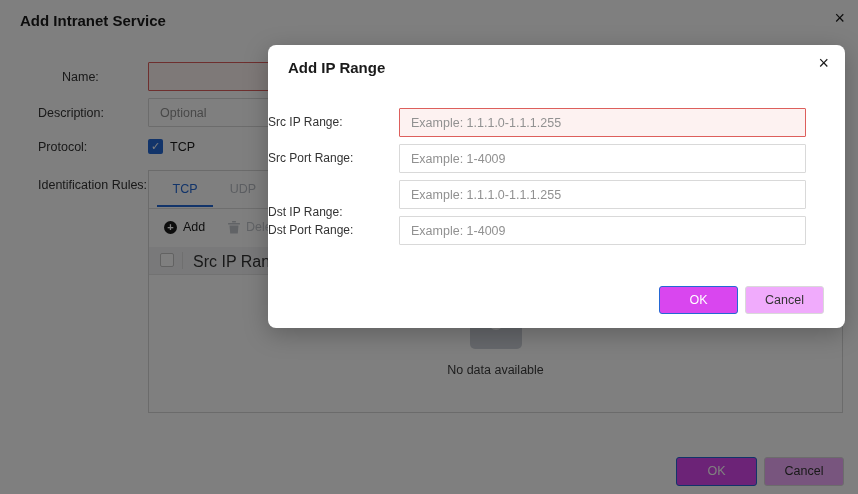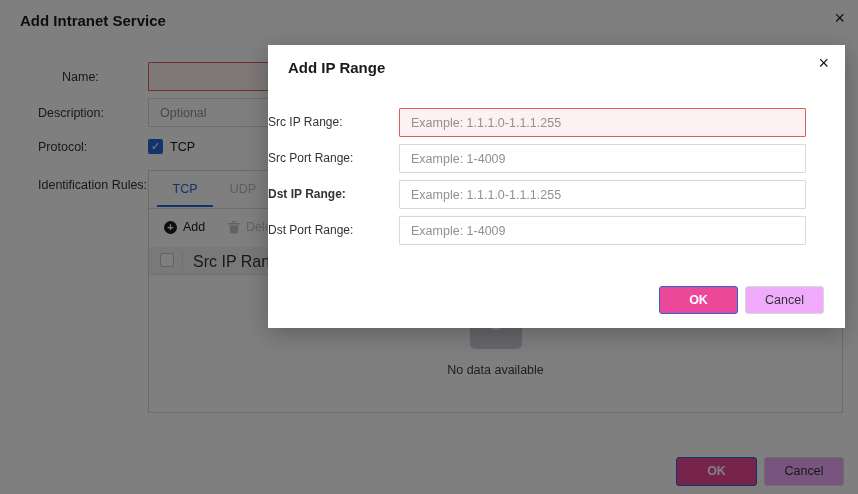--- a/index.html
+++ b/index.html
@@ -33,30 +33,30 @@
   .thead-chk{position:absolute;left:11px;top:6px;width:14px;height:14px;background:#fff;border:1px solid #c4c4c4;
              border-radius:2px;box-sizing:border-box;cursor:pointer;}
   .col-divider{position:absolute;left:33px;top:5px;width:1px;height:17px;background:#dfdfdf;}
   .thead-text{position:absolute;left:44px;top:6px;font-size:16px;color:#333;}
   .empty-icon{position:absolute;left:50%;top:140px;margin-left:-26px;width:52px;height:38px;background:#ccd1d8;border-radius:5px;}
   .empty-icon::after{content:"";position:absolute;left:50%;top:5px;margin-left:-7px;width:14px;height:14px;background:#fff;border-radius:50%;}
   .empty-text{position:absolute;left:0;right:0;top:192px;text-align:center;font-size:12.5px;color:#3d3d3d;}
 
   .btn{position:absolute;box-sizing:border-box;height:29px;font-size:12.5px;text-align:center;line-height:27px;
        border-radius:3px;cursor:pointer;}
-  .btn-primary{background:#ec4899;color:#fff;border:1px solid #2468d4;font-weight:bold;}
+  .btn-primary{background:#d946ef;color:#fff;border:1px solid #2468d4;}
   .btn-plain{background:#f0abfc;color:#333;border:1px solid #d9d9d9;}
   .base-ok{left:676px;top:457px;width:81px;}
   .base-cancel{left:764px;top:457px;width:80px;}
 
   
   .overlay{position:absolute;inset:0;background:rgba(0,0,0,0.5);}
 
   
-  .modal{position:absolute;left:268px;top:45px;width:577px;height:283px;background:#fff;border-radius:0;
+  .modal{position:absolute;left:268px;top:45px;width:577px;height:283px;background:#fff;border-radius:8px;
          box-shadow:0 6px 24px rgba(0,0,0,0.25);}
   .modal-title{position:absolute;left:20px;top:14px;font-size:15px;font-weight:bold;color:#1a1a1a;}
   .modal-close{position:absolute;right:16px;top:9px;font-size:18px;line-height:18px;color:#1a1a1a;cursor:pointer;}
   .m-label{position:absolute;left:0;width:117px;text-align:left;font-size:12px;color:#333;}
   .m-input{left:131px;width:407px;}
   .modal-ok{left:391px;top:241px;width:79px;height:28px;}
   .modal-cancel{left:477px;top:241px;width:79px;height:28px;}
 </style>
 </head>
 <body>
@@ -123,21 +123,21 @@
   <div class="modal">
     <div class="modal-title">Add IP Range</div>
     <div class="modal-close">×</div>
 
     <div class="m-label" style="top:70px;">Src IP Range:</div>
     <input class="txt-input err m-input" style="top: 63px;" type="text" placeholder="Example: 1.1.1.0-1.1.1.255">
 
     <div class="m-label" style="top:106px;">Src Port Range:</div>
     <input class="txt-input m-input" style="top: 99px;" type="text" placeholder="Example: 1-4009">
 
-    <div class="m-label" style="top:142px;font-weight:bold;">Dst IP Range:</div>
+    <div class="m-label" style="top:160px;">Dst IP Range:</div>
     <input class="txt-input m-input" style="top: 135px;" type="text" placeholder="Example: 1.1.1.0-1.1.1.255">
 
     <div class="m-label" style="top:178px;">Dst Port Range:</div>
     <input class="txt-input m-input" style="top: 171px;" type="text" placeholder="Example: 1-4009">
 
     <div class="btn btn-primary modal-ok" style="line-height:26px;">OK</div>
     <div class="btn btn-plain modal-cancel" style="line-height:26px;">Cancel</div>
   </div>
 
 </div>

